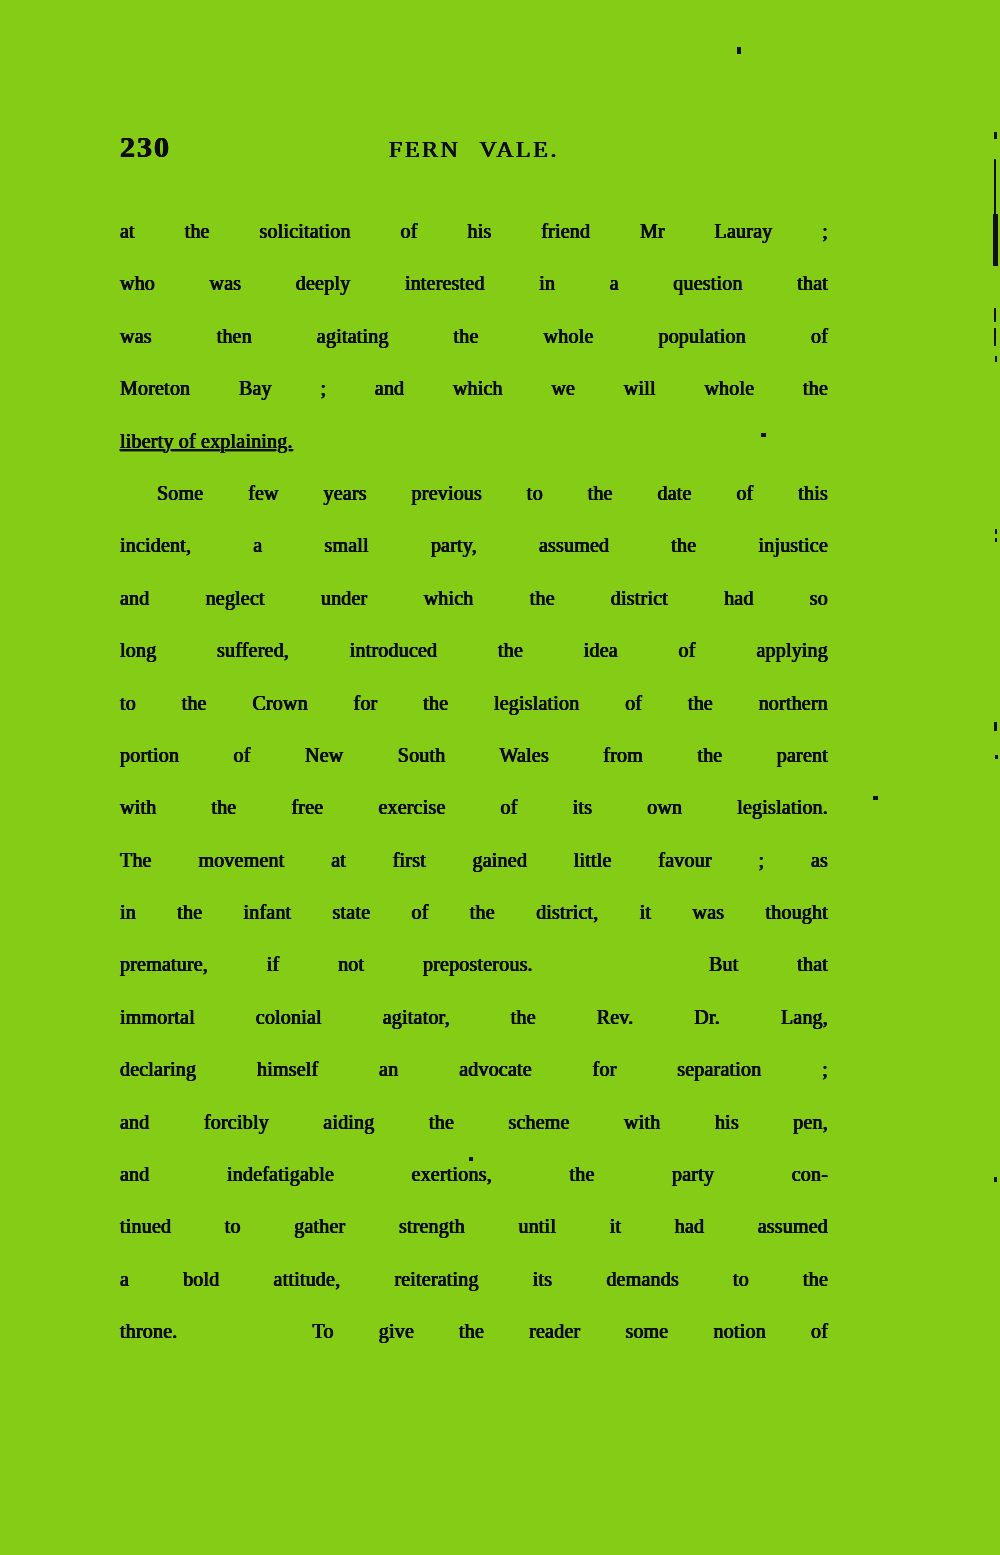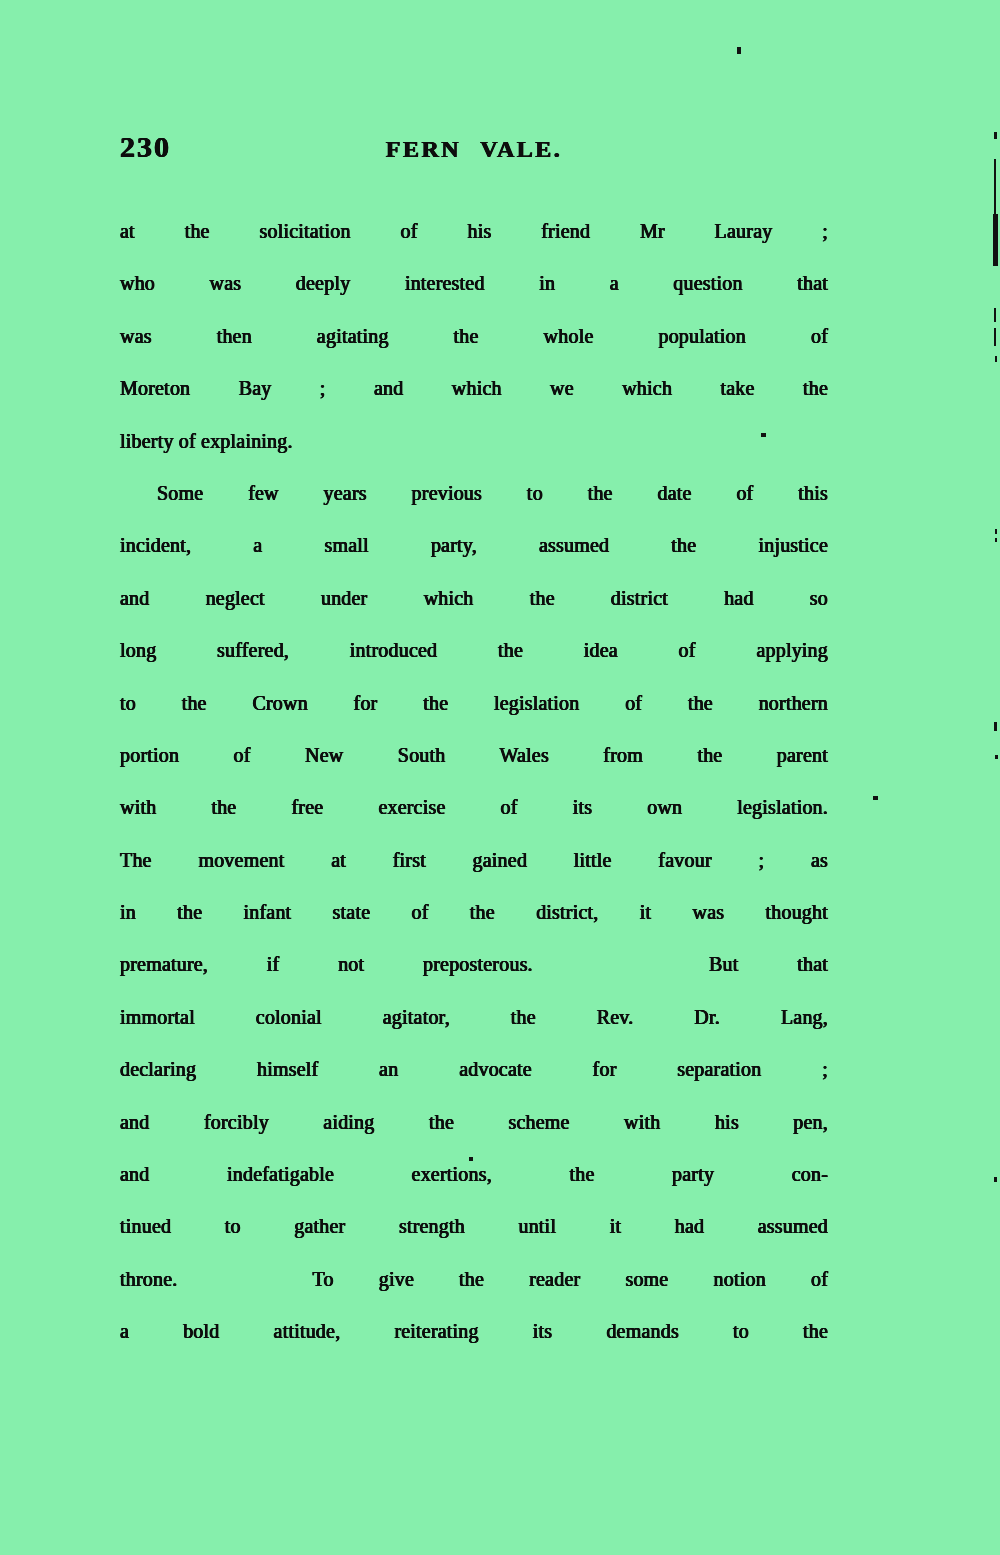--- a/index.html
+++ b/index.html
@@ -1,20 +1,20 @@
 <!DOCTYPE html>
 <html><head>
 <meta charset="utf-8">
 <style>
   html, body { margin: 0; padding: 0; background: #fff; }
   .page {
     position: relative;
     width: 1000px;
     height: 1555px;
-    background: #86efac;
+    background: #84cc16;
     font-family: "Liberation Serif", serif;
     color: #0d0d0d;
     overflow: hidden;
   }
   .ink {
     text-shadow: 0.5px 0 0 currentColor, -0.5px 0 0 currentColor, 0 0.4px 0 currentColor;
   }
   .header {
     position: absolute;
     left: 120px;
@@ -30,42 +30,42 @@
     font-weight: bold;
     letter-spacing: 2px;
     line-height: 32px;
   }
   .running-title {
     position: absolute;
     left: 50%;
     transform: translateX(-50%);
     top: 4px;
     font-size: 24px;
-    font-weight: bold;
+    font-weight: normal;
     letter-spacing: 2.5px;
     word-spacing: 11px;
     line-height: 28px;
     white-space: nowrap;
   }
   .textblock {
     position: absolute;
     left: 120px;
     top: 205px;
     width: 708px;
     font-size: 20px;
     line-height: 52.4px;
     letter-spacing: 0.2px;
   }
   .line {
     height: 52.4px;
     text-align: justify;
     text-align-last: justify;
     overflow: visible;
   }
-  .line.para-end { text-align-last: left; }
+  .line.para-end { text-align-last: left; text-decoration: underline; }
   .line.indent { text-indent: 37px; }
   .artifact {
     position: absolute;
     background: #111;
   }
 </style>
 </head>
 <body>
 
 <div class="page">
@@ -73,41 +73,41 @@
   <div class="header">
     <span class="pagenum ink">230</span>
     <span class="running-title ink">FERN VALE.</span>
   </div>
 
   <div class="textblock ink">
     <div class="para">
       <div class="line">at the solicitation of his friend Mr Lauray ;</div>
       <div class="line">who was deeply interested in a question that</div>
       <div class="line">was then agitating the whole population of</div>
-      <div class="line">Moreton Bay ; and which we which take the</div>
+      <div class="line">Moreton Bay ; and which we will whole the</div>
       <div class="line para-end">liberty of explaining.</div>
     </div>
     <div class="para">
       <div class="line indent">Some few years previous to the date of this</div>
       <div class="line">incident, a small party, assumed the injustice</div>
       <div class="line">and neglect under which the district had so</div>
       <div class="line">long suffered, introduced the idea of applying</div>
       <div class="line">to the Crown for the legislation of the northern</div>
       <div class="line">portion of New South Wales from the parent</div>
       <div class="line">with the free exercise of its own legislation.</div>
       <div class="line">The movement at first gained little favour ; as</div>
       <div class="line">in the infant state of the district, it was thought</div>
       <div class="line">premature, if not preposterous.&nbsp;&nbsp; But that</div>
       <div class="line">immortal colonial agitator, the Rev. Dr. Lang,</div>
       <div class="line">declaring himself an advocate for separation ;</div>
       <div class="line">and forcibly aiding the scheme with his pen,</div>
       <div class="line">and indefatigable exertions, the party con-</div>
       <div class="line">tinued to gather strength until it had assumed</div>
+      <div class="line">a bold attitude, reiterating its demands to the</div>
       <div class="line">throne.&nbsp;&nbsp; To give the reader some notion of</div>
-      <div class="line">a bold attitude, reiterating its demands to the</div>
     </div>
   </div>
 
   <div class="artifact" style="left:737px; top:47px; width:4px; height:7px;"></div>
   <div class="artifact" style="left:994px; top:132px; width:3px; height:7px;"></div>
   <div class="artifact" style="left:994px; top:159px; width:2px; height:55px;"></div>
   <div class="artifact" style="left:993px; top:214px; width:5px; height:52px;"></div>
   <div class="artifact" style="left:994px; top:308px; width:2px; height:14px;"></div>
   <div class="artifact" style="left:994px; top:328px; width:2px; height:18px;"></div>
   <div class="artifact" style="left:995px; top:356px; width:2px; height:6px;"></div>

